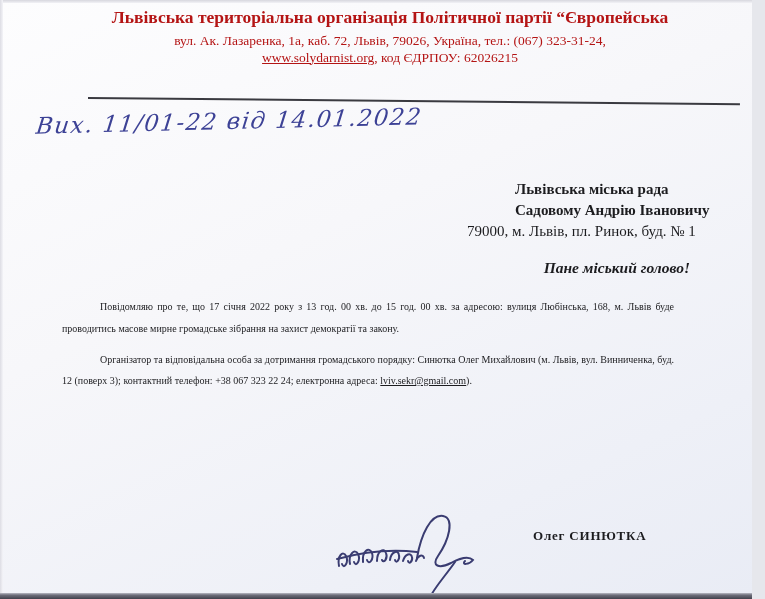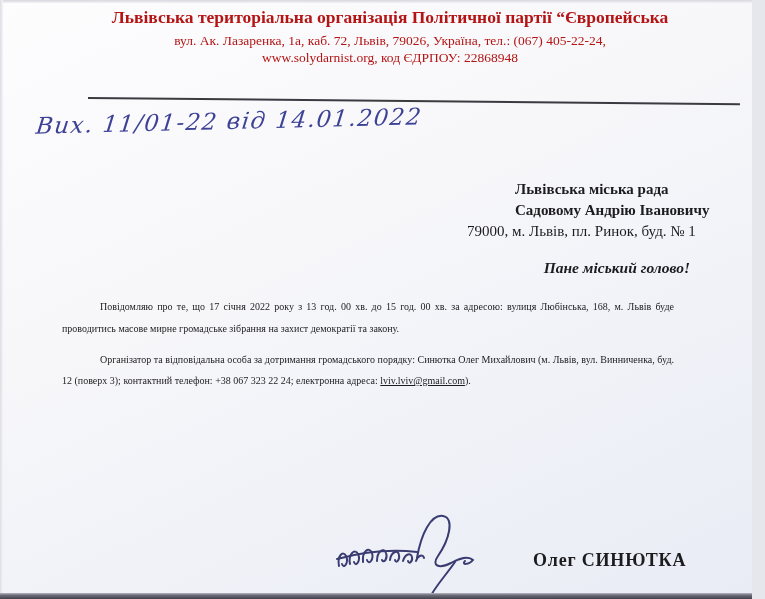--- a/index.html
+++ b/index.html
@@ -20,21 +20,21 @@
     background:linear-gradient(#b9bac4 0%, #6d6e7a 35%, #41414c 100%); }
 
   
   .letterhead {
     position:absolute; top:7px; left:70px; width:640px;
     text-align:center; color:#b41414;
   }
   .org-name { font-size:17.5px; font-weight:bold; line-height:20.5px; }
   .lh-address { font-size:13.5px; line-height:17px; margin-top:4px; }
   .lh-site { font-size:13.5px; line-height:17px; }
-  .lh-link { }
+  .lh-link { text-decoration:underline; }
 
   .rule {
     position:absolute; top:97px; left:88px; width:652px; height:0;
     border-top:2px solid #3a3a40;
     transform:rotate(0.55deg); transform-origin:left center;
   }
 
   .ref-note {
     position:absolute; top:108px; left:36px;
     font-family:"DejaVu Serif","Liberation Serif",serif;
@@ -58,58 +58,58 @@
 
   .body-text {
     position:absolute; top:296px; left:62px; width:612px;
     font-size:10px; line-height:21.5px; text-align:justify;
   }
   .body-text p { margin:0 0 9.5px 0; text-indent:38px; }
   .email-link { text-decoration:underline; }
 
   .signature-scribble { position:absolute; top:512px; left:333px; }
   .signer-name {
-    position:absolute; top:550px; left:533px;
-    font-weight:bold; font-size:18px; letter-spacing:0.8px;
+    position:absolute; top:528px; left:533px;
+    font-weight:bold; font-size:13px; letter-spacing:0.8px;
     white-space:nowrap;
   }
 </style>
 </head>
 <body>
 
 <div class="page">
 
   <div class="scan-edge-top"></div>
   <div class="scan-edge-left"></div>
 
   <div class="letterhead">
     <div class="org-name">
       <span>Львівська територіальна організація Політичної партії “Європейська</span><br>
     </div>
-    <div class="lh-address">вул. Ак. Лазаренка, 1а, каб. 72, Львів, 79026, Україна, тел.: (067) 405-22-24,</div>
+    <div class="lh-address">вул. Ак. Лазаренка, 1а, каб. 72, Львів, 79026, Україна, тел.: (067) 323-31-24,</div>
     <div class="lh-site">
-      <span class="lh-link">www.solydarnist.org</span><span>, код ЄДРПОУ: 22868948</span>
+      <span class="lh-link">www.solydarnist.org</span><span>, код ЄДРПОУ: 62026215</span>
     </div>
   </div>
 
   <div class="rule"></div>
 
   <div class="ref-note">Вих. 11/01-22  від 14.01.2022</div>
 
   <div class="recipient">
     <div class="bold">Львівська міська рада</div>
     <div class="bold">Садовому Андрію Івановичу</div>
     <div>79000, м. Львів, пл. Ринок, буд. № 1</div>
   </div>
 
   <div class="salutation">Пане міський голово!</div>
 
   <div class="body-text">
     <p>Повідомляю про те, що 17 січня 2022 року з 13 год. 00 хв. до 15 год. 00 хв. за адресою: вулиця Любінська, 168, м. Львів буде проводитись масове мирне громадське зібрання на захист демократії та закону.</p>
-    <p><span>Організатор та відповідальна особа за дотримання громадського порядку: Синютка Олег Михайлович (м. Львів, вул. Винниченка, буд. 12 (поверх 3); контактний телефон: +38 067 323 22 24; електронна адреса: </span><span class="email-link">lviv.lviv@gmail.com</span><span>).</span></p>
+    <p><span>Організатор та відповідальна особа за дотримання громадського порядку: Синютка Олег Михайлович (м. Львів, вул. Винниченка, буд. 12 (поверх 3); контактний телефон: +38 067 323 22 24; електронна адреса: </span><span class="email-link">lviv.sekr@gmail.com</span><span>).</span></p>
   </div>
 
   <svg class="signature-scribble" width="172" height="87" viewBox="0 0 172 87" fill="none">
     <g stroke="#2b2d66" stroke-width="2" stroke-linecap="round" fill="none" opacity="0.92">
       <path d="M6,54 c-2,-10 4,-16 7,-10 c3,6 -2,14 -4,8 m8,0 c-2,-10 5,-16 8,-10 c3,6 -2,14 -4,8 m9,0 c-1,-11 6,-16 9,-9 c2,6 -3,13 -5,7 m10,1 c0,-10 7,-14 9,-8 c2,5 -2,11 -4,7 m8,0 c1,-8 8,-11 9,-5 c1,5 -3,9 -4,5 m8,1 c2,-7 8,-9 9,-4 c1,4 -3,8 -4,4 m8,0 c2,-6 7,-7 8,-3"></path>
       <path d="M4,47 C30,40 58,37 84,40"></path>
       <path d="M84,46 C88,22 98,2 110,4 C122,6 116,28 105,44 C98,54 106,57 118,51 C127,46 136,44 140,48 C136,53 128,53 132,49"></path>
       <path d="M122,50 C113,63 101,76 96,87"></path>
     </g>
   </svg>

